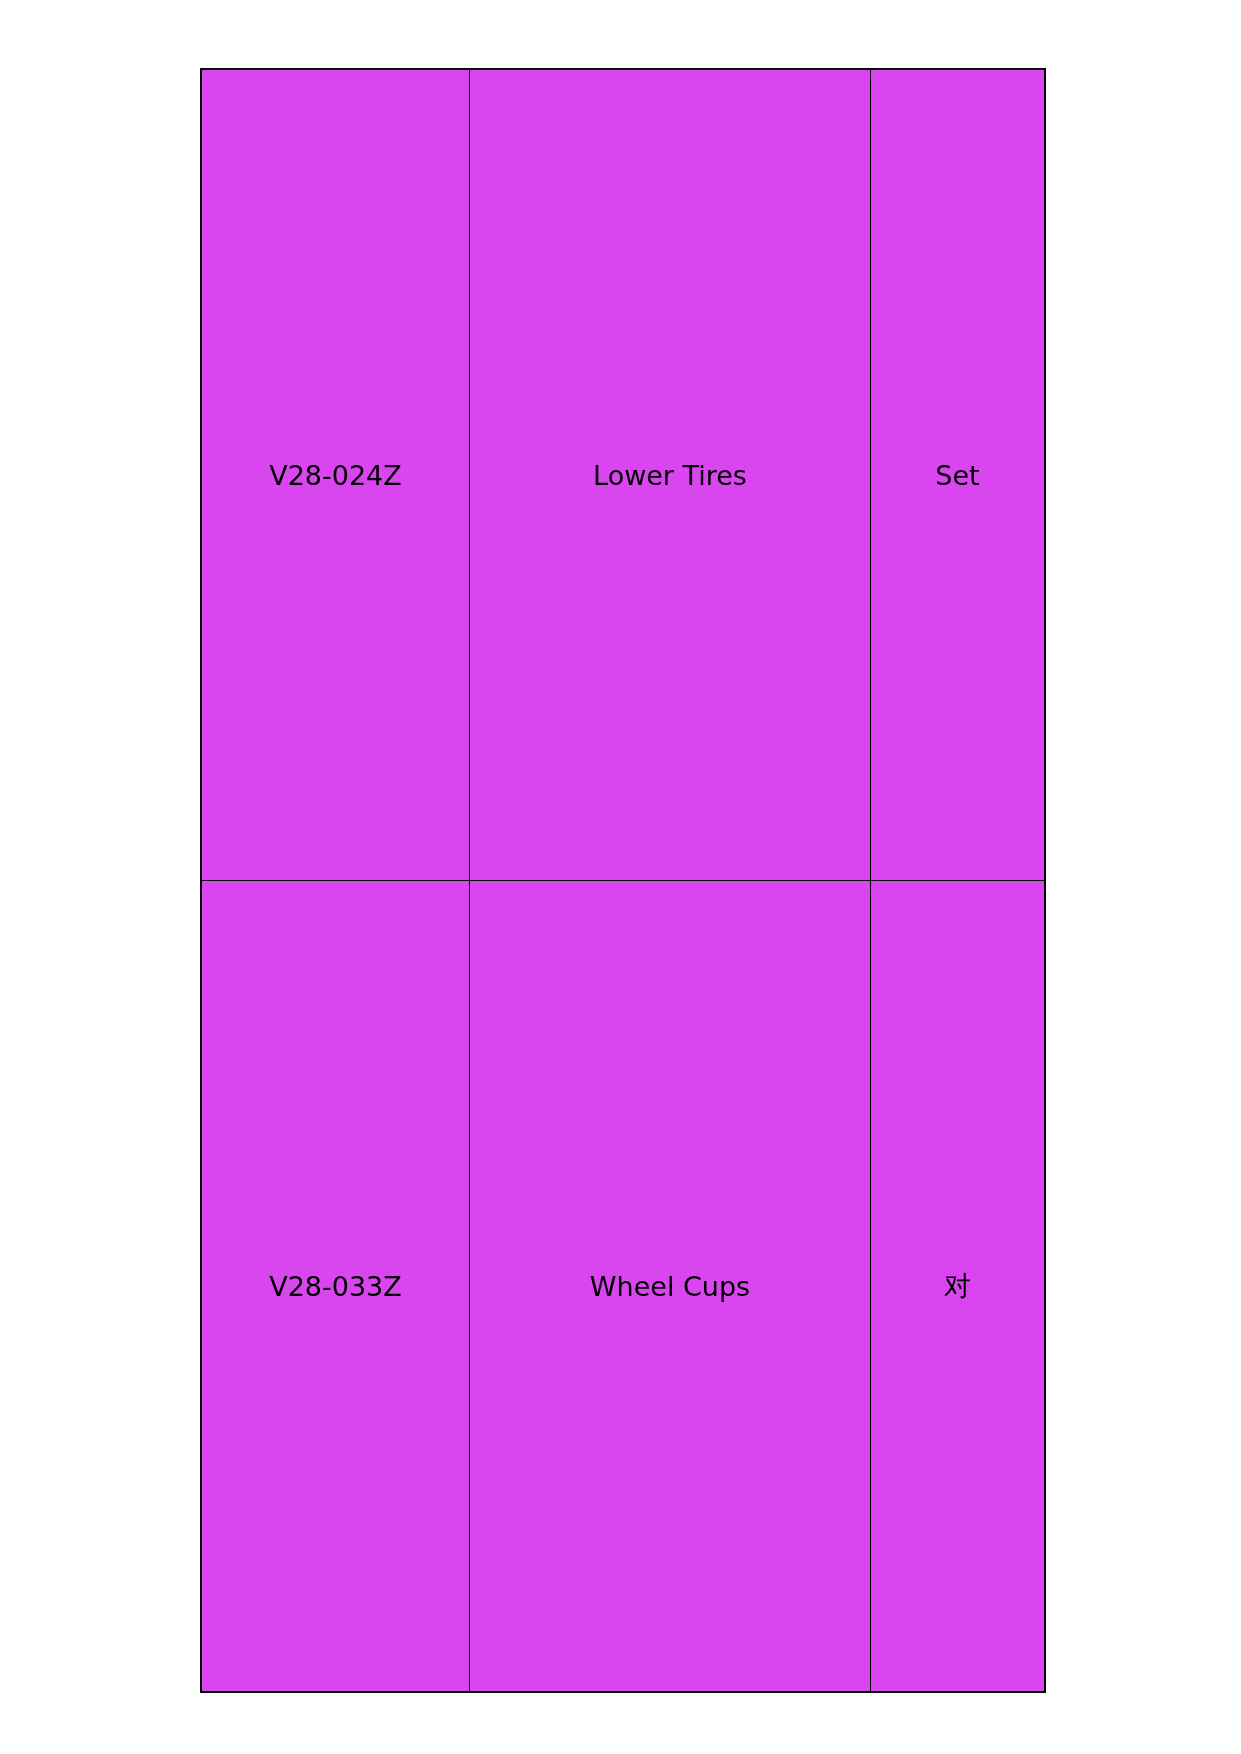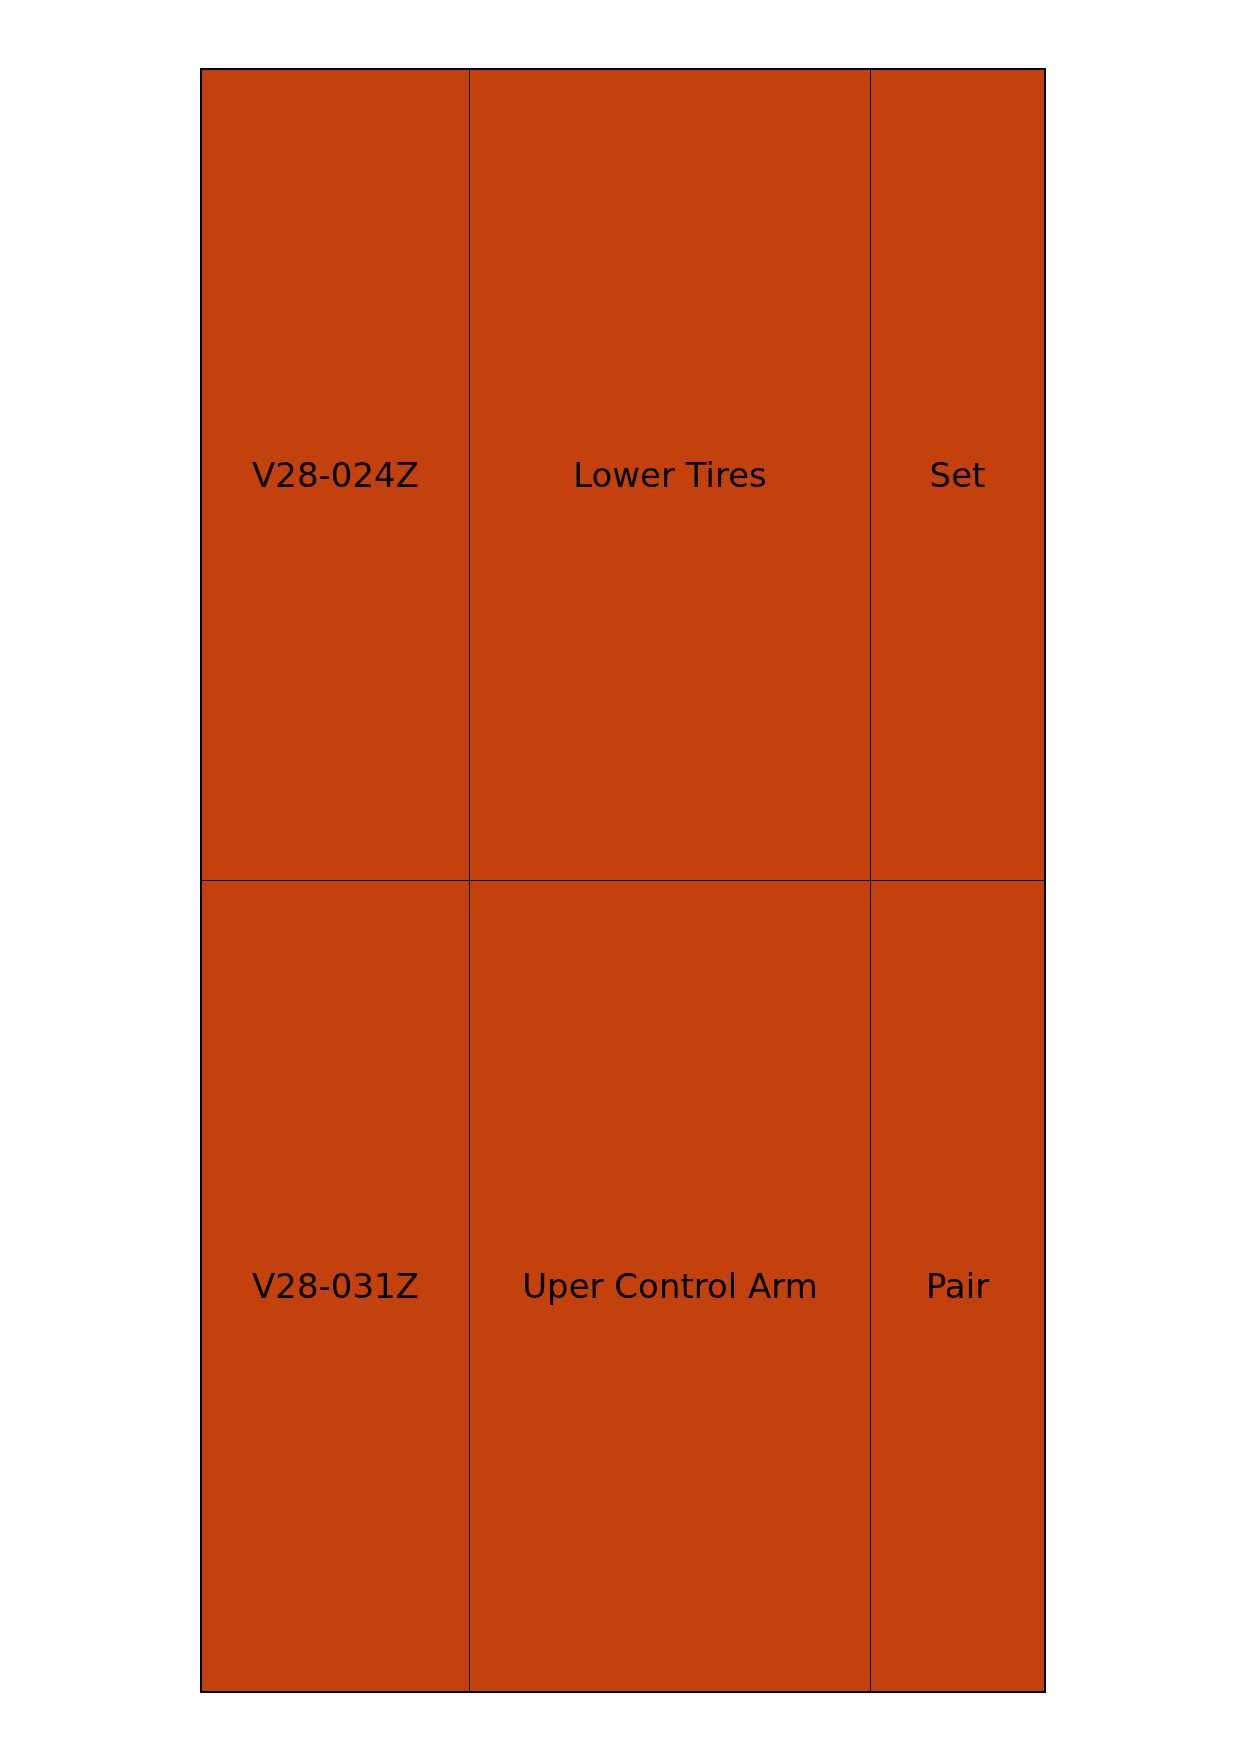--- a/index.html
+++ b/index.html
@@ -26,45 +26,45 @@
     table-layout: fixed;
     border: 2.5px solid #000000;
   }
   table.parts-table tr {
     height: 325px;
   }
   table.parts-table td {
     border: 1.5px solid #000000;
     text-align: center;
     vertical-align: middle;
-    font-size: 34px;
+    font-size: 27px;
     font-weight: 400;
     color: #000000;
-    background: #c2410c;
+    background: #d946ef;
     padding: 0;
   }
   td.col-part { width: 267px; }
   td.col-desc { width: 400px; }
   td.col-unit { width: 173px; }
 </style>
 </head>
 <body>
 
 <div class="page">
   <table class="parts-table">
     <tbody>
   <tr>
     <td class="col-part">V28-024Z</td>
     <td class="col-desc">Lower Tires</td>
     <td class="col-unit">Set</td>
   </tr>
 
 
-  <tr>
-    <td class="col-part">V28-031Z</td>
-    <td class="col-desc">Uper Control Arm</td>
-    <td class="col-unit">Pair</td>
-  </tr>
 
 
+  <tr>
+    <td class="col-part">V28-033Z</td>
+    <td class="col-desc">Wheel Cups</td>
+    <td class="col-unit">对</td>
+  </tr>
 </tbody>
   </table>
 </div>
 
 </body></html>

